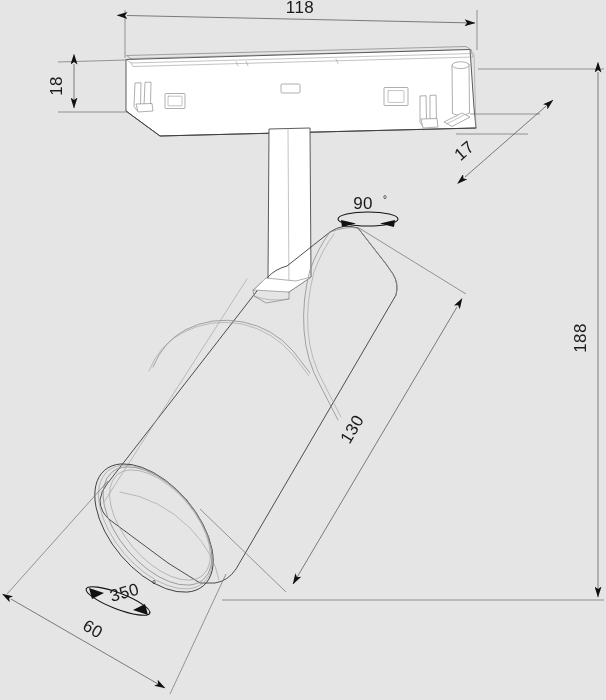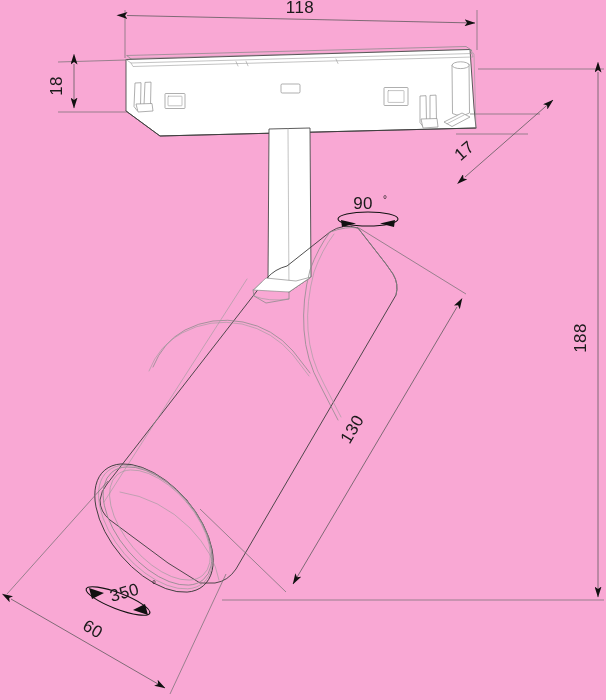--- a/index.html
+++ b/index.html
@@ -11,21 +11,21 @@
   body {
     width: 606px;
     height: 700px;
     font-family: "Liberation Sans", sans-serif;
     overflow: hidden;
   }
   #drawing-root {
     position: relative;
     width: 606px;
     height: 700px;
-    background: #f9a8d4;
+    background: #e5e5e5;
   }
   svg#tech-drawing {
     display: block;
     width: 606px;
     height: 700px;
   }
   .outline {
     fill: none;
     stroke: #3c3c3c;
     stroke-width: 0.9;

